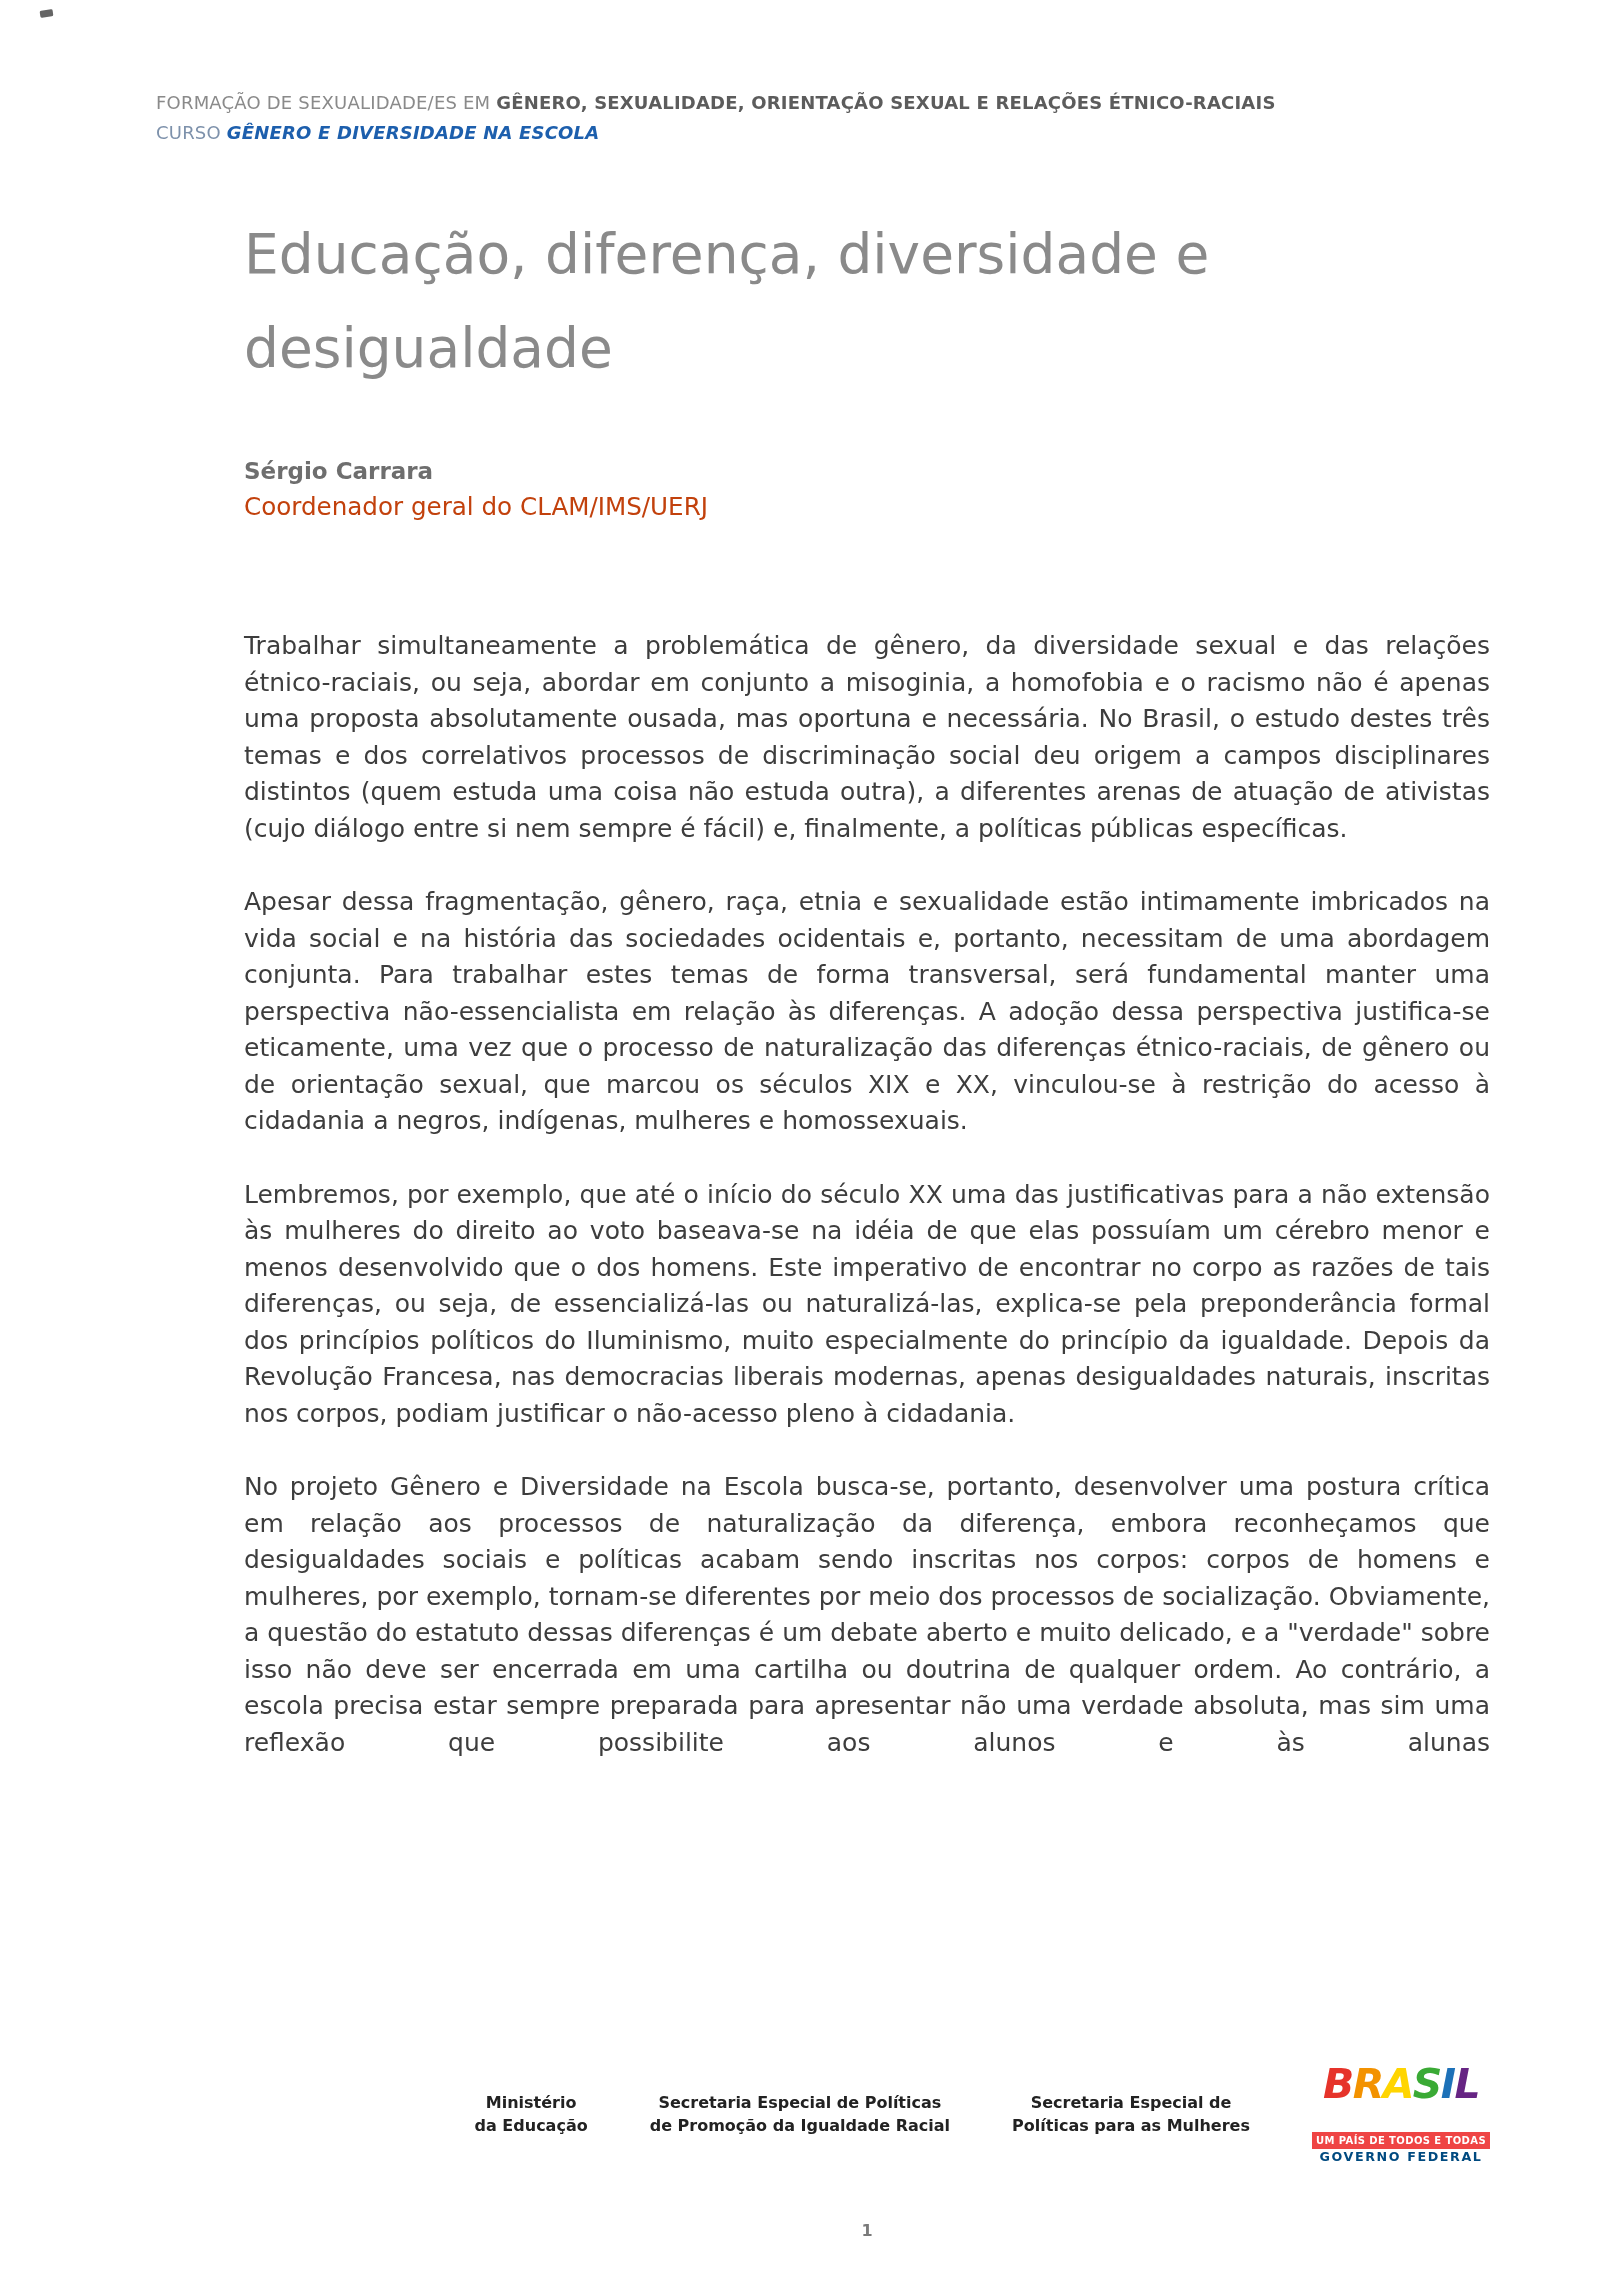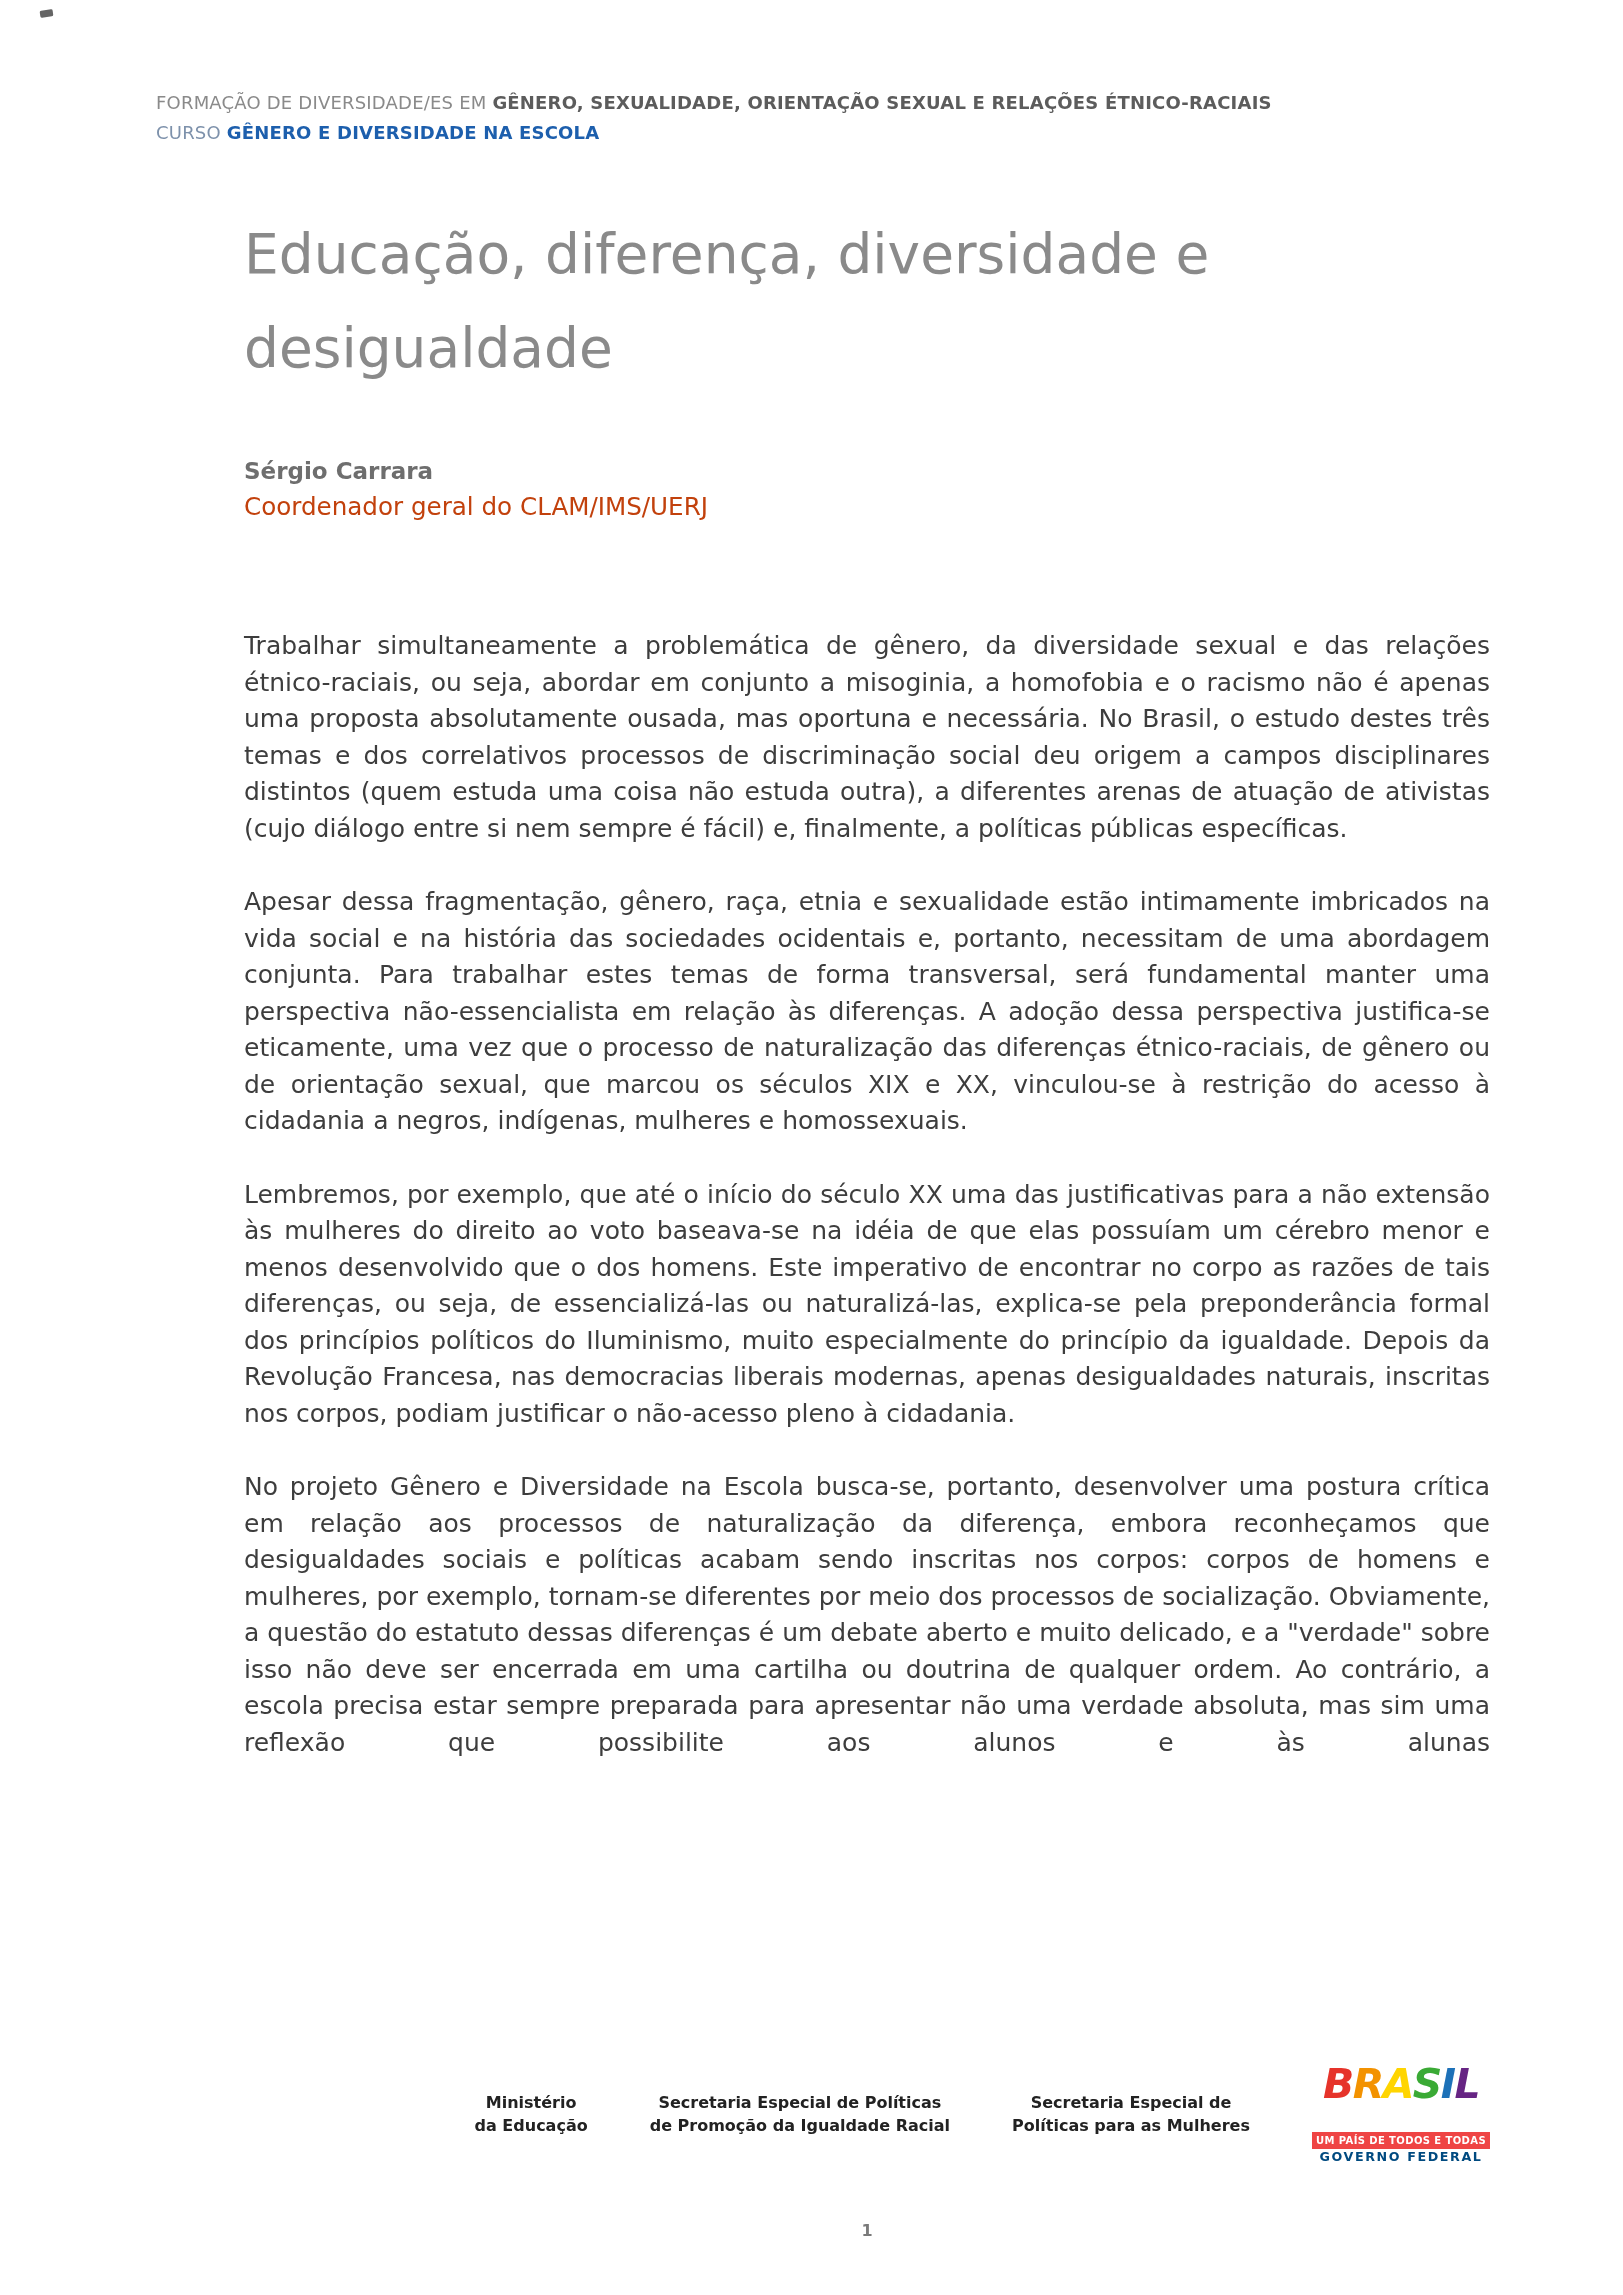--- a/index.html
+++ b/index.html
@@ -11,21 +11,21 @@
   }
   .scan-artifact {
     position:absolute; left:40px; top:9.5px; width:12.7px; height:7.1px;
     background:#4a4a4a; border-radius:1.6px; transform:rotate(-8deg); opacity:.85;
   }
   
   .doc-header { position:absolute; left:156px; top:92px; font-size:18px; letter-spacing:0.2px; }
   .h-line1 { color:#8a8a8a; }
   .h-line1 .strong { color:#5c5c5c; font-weight:bold; }
   .h-line2 { margin-top:8.7px; color:#7d91ab; }
-  .h-line2 .strong { color:#1d5fad; font-weight:bold; }
+  .h-line2 .strong { color:#1d5fad; font-weight:bold;font-style:italic; }
   
   .title {
     position:absolute; left:244px; top:208px; width:1054px;
     font-size:55px; line-height:1.7; color:#8a8a8a; font-weight:400;
   }
   .author { position:absolute; left:244px; top:458px; }
   .author-name { font-size:23px; font-weight:bold; color:#6e6e6e; }
   .author-role { margin-top:8px; font-size:24.6px; color:#c2410c; }
   
   .body-text {
@@ -64,21 +64,21 @@
   }
 </style>
 </head>
 <body>
 
 <div class="page">
 
   <div class="scan-artifact"></div>
 
   <header class="doc-header">
-    <div class="h-line1"><span>FORMAÇÃO DE DIVERSIDADE/ES EM </span><span class="strong">GÊNERO, SEXUALIDADE, ORIENTAÇÃO SEXUAL E RELAÇÕES ÉTNICO-RACIAIS</span></div>
+    <div class="h-line1"><span>FORMAÇÃO DE SEXUALIDADE/ES EM </span><span class="strong">GÊNERO, SEXUALIDADE, ORIENTAÇÃO SEXUAL E RELAÇÕES ÉTNICO-RACIAIS</span></div>
     <div class="h-line2"><span>CURSO </span><span class="strong">GÊNERO E DIVERSIDADE NA ESCOLA</span></div>
   </header>
 
   <h1 class="title">Educação, diferença, diversidade e desigualdade</h1>
 
   <div class="author">
     <div class="author-name">Sérgio Carrara</div>
     <div class="author-role">Coordenador geral do CLAM/IMS/UERJ</div>
   </div>
 

